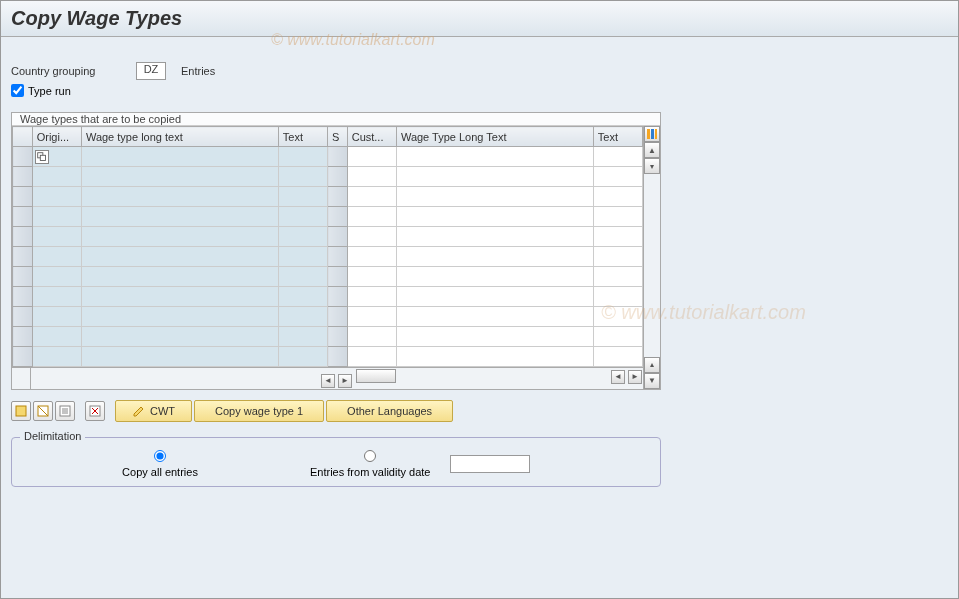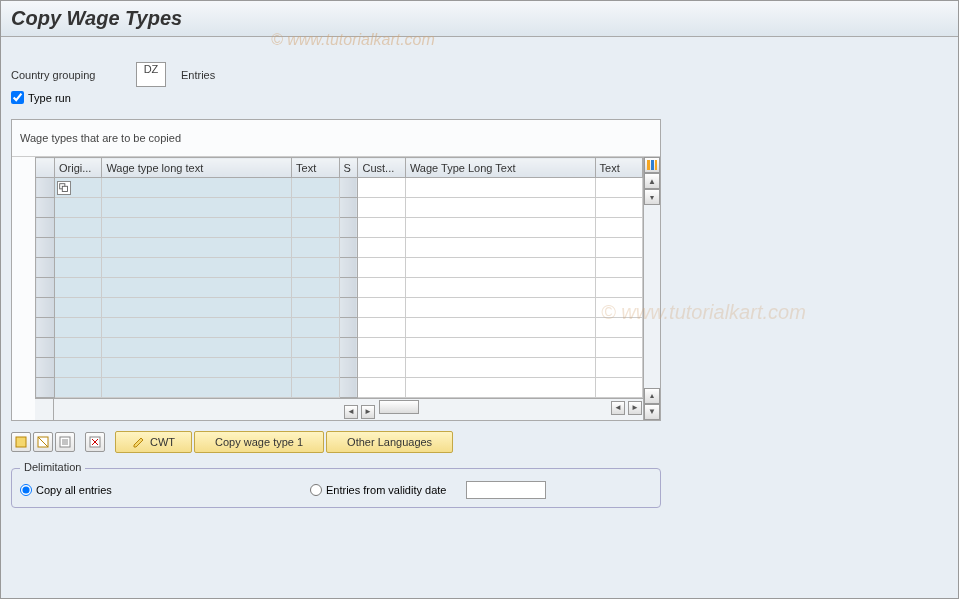--- a/index.html
+++ b/index.html
@@ -9,29 +9,29 @@
     .header-title { font-weight: bold; font-style: italic; font-size: 20px; color: #333; }
     
     .watermark { position: absolute; top: 30px; left: 270px; color: #d4a574; opacity: 0.5; font-size: 16px; font-style: italic; z-index: 100; pointer-events: none; }
     .watermark2 { position: absolute; top: 300px; left: 600px; color: #d4a574; opacity: 0.3; font-size: 20px; font-style: italic; z-index: 100; pointer-events: none; }
     
     .content { background: #e8eef4; padding: 10px; height: calc(100% - 30px); }
     
     .form-area { margin-bottom: 15px; margin-top: 15px; }
     .form-row { display: flex; align-items: center; margin-bottom: 4px; }
     .form-label { width: 125px; color: #333; }
-    .form-field { width: 30px; height: 25px; background: #fff; border: 1px solid #999; text-align: center; margin-right: 15px; color: #444; }
+    .form-field { width: 30px; height: 18px; background: #fff; border: 1px solid #999; text-align: center; margin-right: 15px; color: #444; }
     .form-desc { color: #333; }
     .checkbox-row { display: flex; align-items: center; margin-top: 4px; }
     .checkbox { width: 13px; height: 13px; margin-right: 4px; }
     
     .table-container { border: 1px solid #aaa; background: #fbfcfd; width: 650px; margin-bottom: 10px; }
-    .table-title { padding: 12px 8px; color: #444; border-bottom: 1px solid #ccc; }
+    .table-title { padding: 0 8px; color: #444; border-bottom: 1px solid #ccc; }
     .table-wrap { position: relative; display: flex; }
-    .table-scroll { flex: 1; overflow: hidden; margin-left: 23px; }
+    .table-scroll { flex: 1; overflow: hidden; }
     
     table.grid { border-collapse: collapse; width: 100%; }
     table.grid th { background: linear-gradient(to bottom, #f0f3f6, #dde4eb); border: 1px solid #aaa; padding: 3px 4px; text-align: left; font-weight: normal; color: #333; height: 20px; white-space: nowrap; overflow: hidden; }
     table.grid td { border: 1px solid #ccc; height: 20px; padding: 0; }
     table.grid td.rowhdr { background: linear-gradient(to right, #e0e6ec, #d0d8e0); width: 18px; border: 1px solid #aaa; }
     table.grid td.blue { background: #d6e5ed; }
     table.grid td.white { background: #fff; }
     
     .table-vscroll { width: 17px; background: #e8eef4; border-left: 1px solid #aaa; display: flex; flex-direction: column; }
     .vbtn { width: 16px; height: 16px; background: linear-gradient(to bottom, #fff, #ddd); border: 1px solid #999; display: flex; align-items: center; justify-content: center; font-size: 8px; color: #555; }
@@ -48,21 +48,21 @@
     .mini-icon { width: 14px; height: 14px; margin: 2px; display: inline-block; border: 1px solid #888; background: #fff; }
     
     .toolbar { display: flex; gap: 2px; align-items: center; margin-bottom: 15px; }
     .tb-icon { width: 20px; height: 20px; background: linear-gradient(to bottom, #fcfcfc, #e6e6e6); border: 1px solid #999; border-radius: 2px; display: flex; align-items: center; justify-content: center; }
     .tb-btn { height: 22px; padding: 0 20px; background: linear-gradient(to bottom, #fff4c2, #f5de8c); border: 1px solid #c4a846; border-radius: 2px; display: flex; align-items: center; gap: 6px; color: #333; cursor: pointer; }
     .tb-btn-sm { padding: 0 16px; gap: 4px; }
     
     .delimit-group { border: 1px solid #aac; border-radius: 4px; padding: 8px; width: 650px; position: relative; background: #e8eef4; }
     .delimit-title { position: absolute; top: -8px; left: 8px; background: #e8eef4; padding: 0 4px; color: #333; }
     .delimit-row { display: flex; align-items: center; gap: 10px; margin-top: 4px; }
-    .delimit-opt { display: flex; align-items: center; gap: 4px; }
+    .delimit-opt { display: flex; align-items: center; gap: 4px; flex-direction: column; }
     .radio { width: 12px; height: 12px; }
     .date-field { width: 80px; height: 18px; background: #fff; border: 1px solid #999; margin-left: 10px; }
     
     svg.icn { width: 14px; height: 14px; }
   </style>
 </head>
 <body>
 
 <div class="header">
   <div class="header-title">Copy Wage Types</div>

